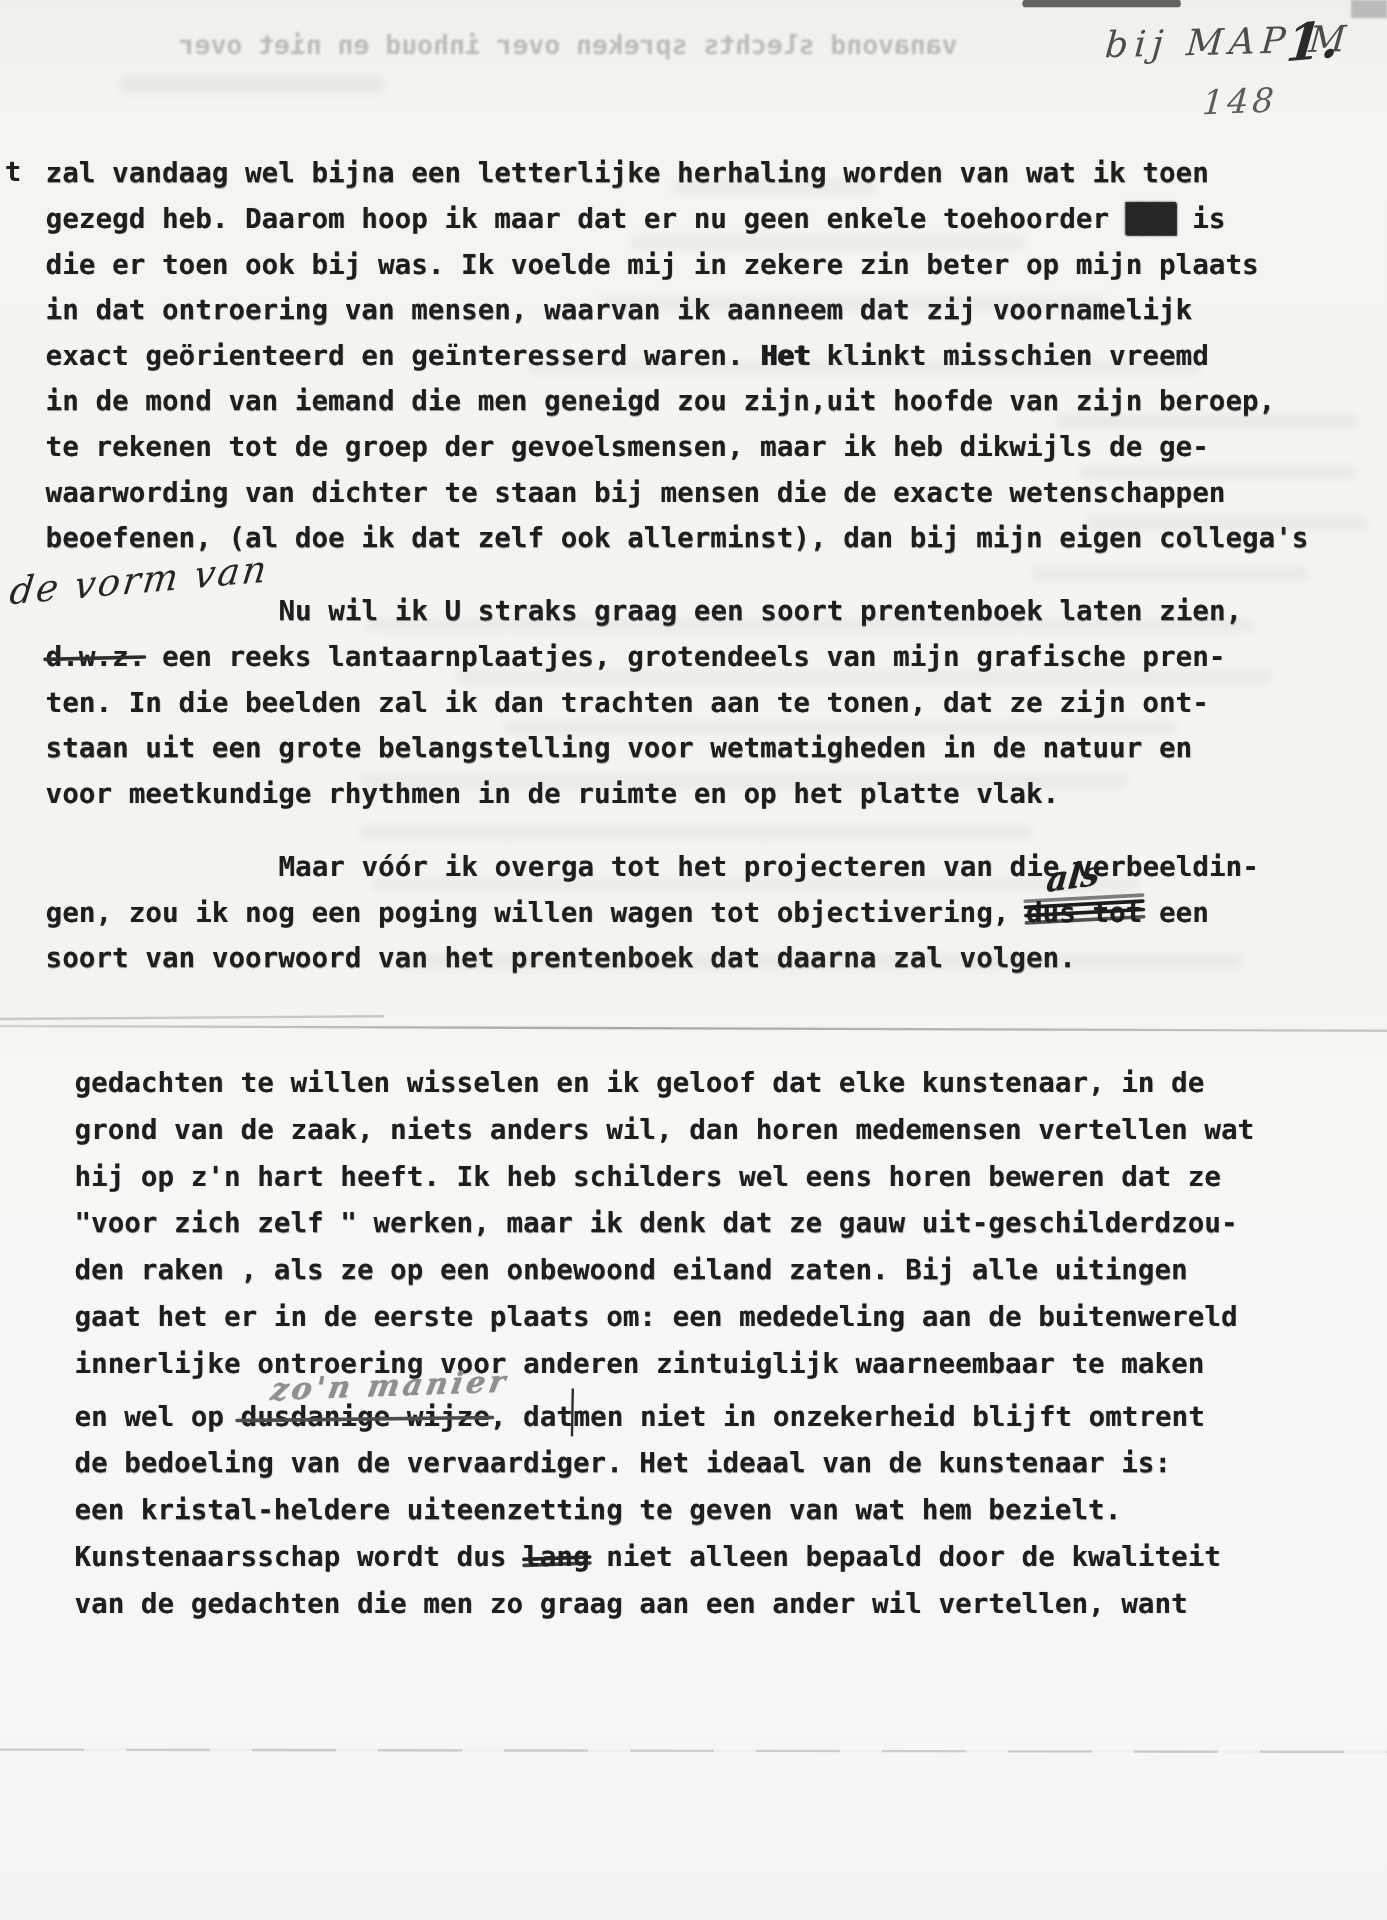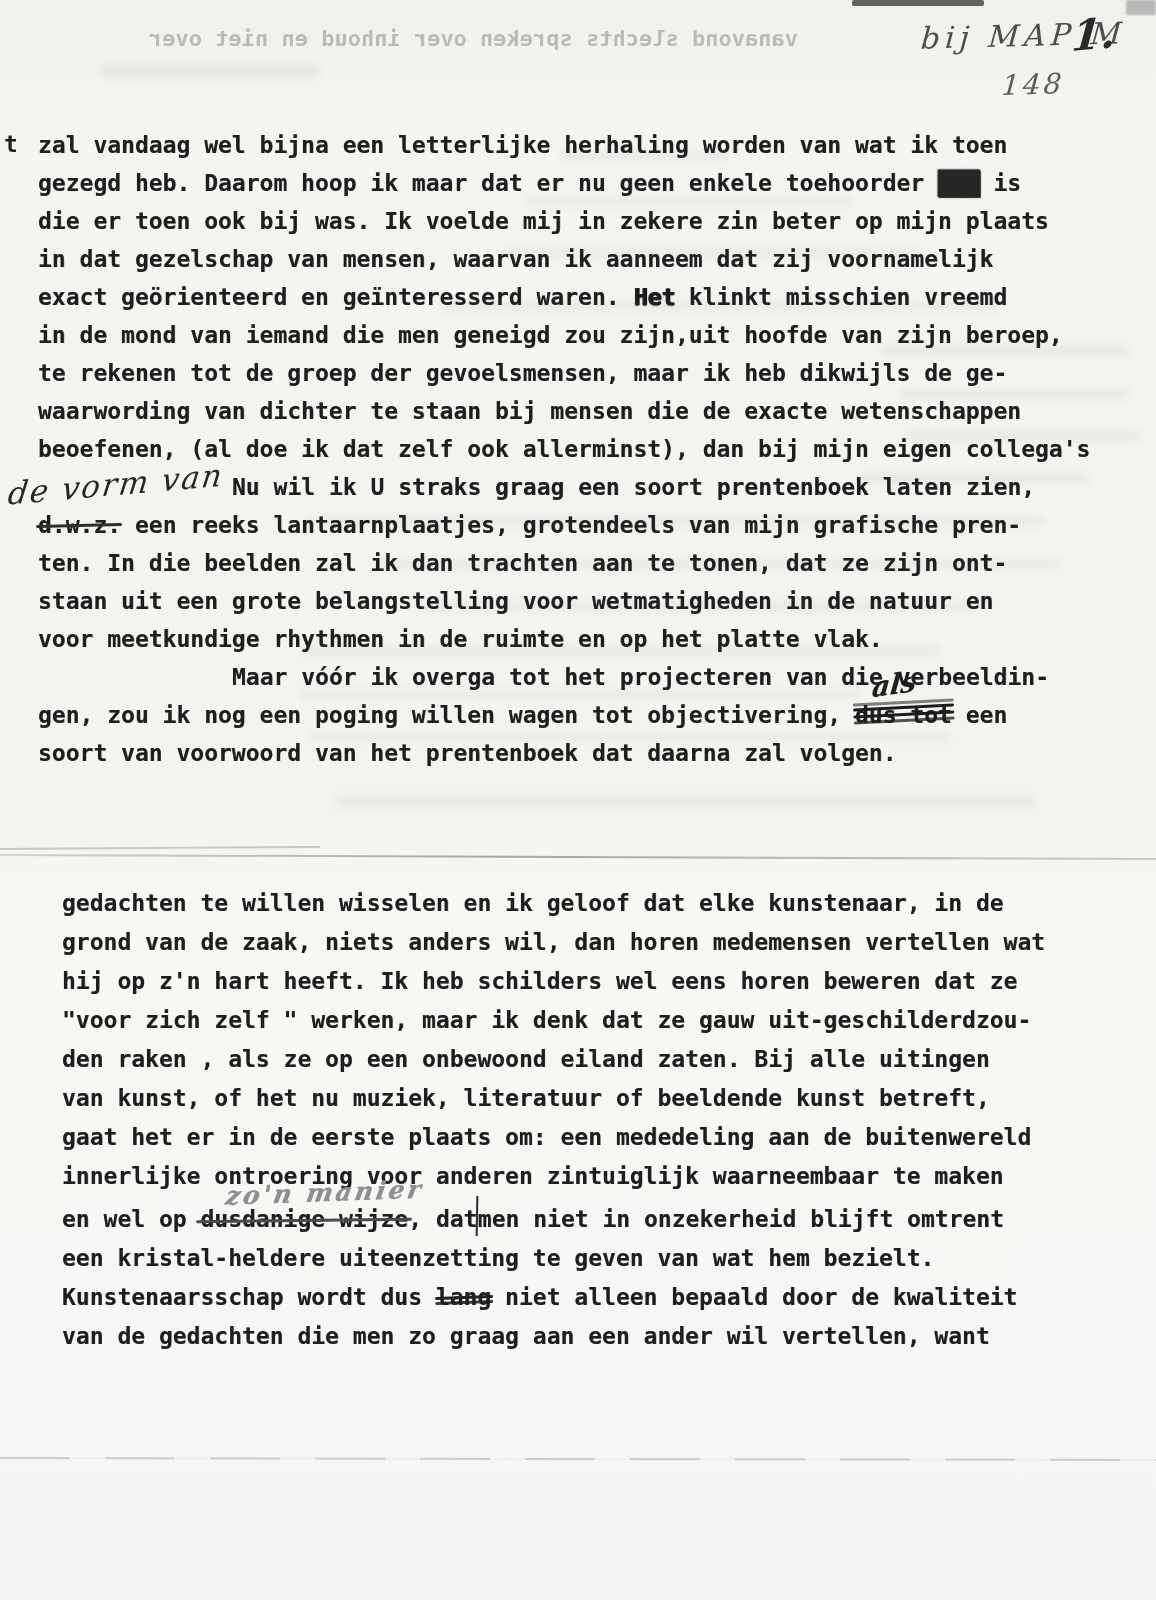--- a/index.html
+++ b/index.html
@@ -13,21 +13,21 @@
       linear-gradient(180deg,#f0efec 0%,#f5f4f1 6%,#f4f3f0 52%,#f8f7f4 56%,#f7f6f4 90%,#f4f3f1 100%);
     font-family:"DejaVu Sans Mono", monospace;
   }
   
   .tblock{position:absolute;color:#1e1e1e;font-size:23px;font-weight:700;
           letter-spacing:0;white-space:nowrap;
           text-shadow:0.3px 0.3px 0.6px rgba(20,20,20,.45);}
   .b1{left:38px;top:126px;width:1118px;line-height:38px;}
   .b2{left:62px;top:884px;width:1094px;line-height:39px;}
   .tline{height:inherit;}
-  .ind1{text-indent:194px;}
+  .ind1{text-indent:194px;margin-top:23px;}
   .ind2{text-indent:238px;}
   
   .mchar{position:absolute;left:4px;top:131px;font-size:23px;font-weight:700;color:#1e1e1e;
          font-family:"DejaVu Sans Mono",monospace;}
   
   .st{position:relative;display:inline-block;}
   .st::after{content:"";position:absolute;left:-2%;width:104%;border-radius:2px;}
   .st-pen::after{top:48%;height:3.4px;background:#2e2e2e;transform:rotate(-1.4deg);}
   .st-pencil::after{top:48%;height:3px;background:#4c4c4c;transform:rotate(-0.7deg);}
   .st-scrib::after{top:26%;height:3.2px;background:#1c1c1c;transform:rotate(-3deg);
@@ -93,21 +93,21 @@
   <div class="hw hw-148">148</div>
 
   <div class="mchar">t</div>
 
   <div class="hw hw-vorm">de vorm van</div>
 
   <div class="tblock b1">
     <div class="tline"><span>zal vandaag wel bijna een letterlijke herhaling worden van wat ik toen</span></div>
     <div class="tline"><span>gezegd heb. Daarom hoop ik maar dat er nu geen enkele toehoorder </span><span class="blot">███</span><span> is</span></div>
     <div class="tline"><span>die er toen ook bij was. Ik voelde mij in zekere zin beter op mijn plaats</span></div>
-    <div class="tline"><span>in dat gezelschap van mensen, waarvan ik aanneem dat zij voornamelijk</span></div>
+    <div class="tline"><span>in dat ontroering van mensen, waarvan ik aanneem dat zij voornamelijk</span></div>
     <div class="tline"><span>exact geörienteerd en geïnteresserd waren. </span><span class="ovr">Het</span><span> klinkt misschien vreemd</span></div>
     <div class="tline"><span>in de mond van iemand die men geneigd zou zijn,uit hoofde van zijn beroep,</span></div>
     <div class="tline"><span>te rekenen tot de groep der gevoelsmensen, maar ik heb dikwijls de ge-</span></div>
     <div class="tline"><span>waarwording van dichter te staan bij mensen die de exacte wetenschappen</span></div>
     <div class="tline"><span>beoefenen, (al doe ik dat zelf ook allerminst), dan bij mijn eigen collega's</span></div>
     <div class="tline ind1"><span>Nu wil ik U straks graag een soort prentenboek laten zien,</span></div>
     <div class="tline"><span class="st st-pen">d.w.z.</span><span> een reeks lantaarnplaatjes, grotendeels van mijn grafische pren-</span></div>
     <div class="tline"><span>ten. In die beelden zal ik dan trachten aan te tonen, dat ze zijn ont-</span></div>
     <div class="tline"><span>staan uit een grote belangstelling voor wetmatigheden in de natuur en</span></div>
     <div class="tline"><span>voor meetkundige rhythmen in de ruimte en op het platte vlak.</span></div>
@@ -115,24 +115,24 @@
     <div class="tline"><span>gen, zou ik nog een poging willen wagen tot objectivering, </span><span class="st st-scrib"><span>dus tot</span><span class="hw-in hw-als">als</span></span><span> een</span></div>
     <div class="tline"><span>soort van voorwoord van het prentenboek dat daarna zal volgen.</span></div>
   </div>
 
   <div class="tblock b2">
     <div class="tline"><span>gedachten te willen wisselen en ik geloof dat elke kunstenaar, in de</span></div>
     <div class="tline"><span>grond van de zaak, niets anders wil, dan horen medemensen vertellen wat</span></div>
     <div class="tline"><span>hij op z'n hart heeft. Ik heb schilders wel eens horen beweren dat ze</span></div>
     <div class="tline"><span>"voor zich zelf " werken, maar ik denk dat ze gauw uit-geschilderdzou-</span></div>
     <div class="tline"><span>den raken , als ze op een onbewoond eiland zaten. Bij alle uitingen</span></div>
-    <div class="tline"><span>van kunst, of het nu muziek, literatuur of beeldende kunst betreft,</span></div>
     <div class="tline"><span>gaat het er in de eerste plaats om: een mededeling aan de buitenwereld</span></div>
     <div class="tline"><span>innerlijke ontroering voor anderen zintuiglijk waarneembaar te maken</span></div>
     <div class="tline"><span>en wel op </span><span class="st st-pencil"><span>dusdanige wijze</span><span class="hw-in hw-manier">zo'n manier</span></span><span>, dat</span><span class="caret"></span><span>men niet in onzekerheid blijft omtrent</span></div>
+    <div class="tline"><span>de bedoeling van de vervaardiger. Het ideaal van de kunstenaar is:</span></div>
     <div class="tline"><span>een kristal-heldere uiteenzetting te geven van wat hem bezielt.</span></div>
     <div class="tline"><span>Kunstenaarsschap wordt dus </span><span class="st st-double">lang</span><span> niet alleen bepaald door de kwaliteit</span></div>
     <div class="tline"><span>van de gedachten die men zo graag aan een ander wil vertellen, want</span></div>
   </div>
 
 <div class="smudge" style="left: 100px; top: 64px; width: 220px; height: 14px; opacity: 0.07;"></div>
     <div class="smudge" style="left: 560px; top: 150px; width: 170px; height: 12px; opacity: 0.05;"></div>
     <div class="smudge" style="left: 525px; top: 196px; width: 330px; height: 12px; opacity: 0.05;"></div>
     <div class="smudge" style="left: 500px; top: 247px; width: 420px; height: 12px; opacity: 0.05;"></div>
     <div class="smudge" style="left: 440px; top: 300px; width: 560px; height: 12px; opacity: 0.05;"></div>

